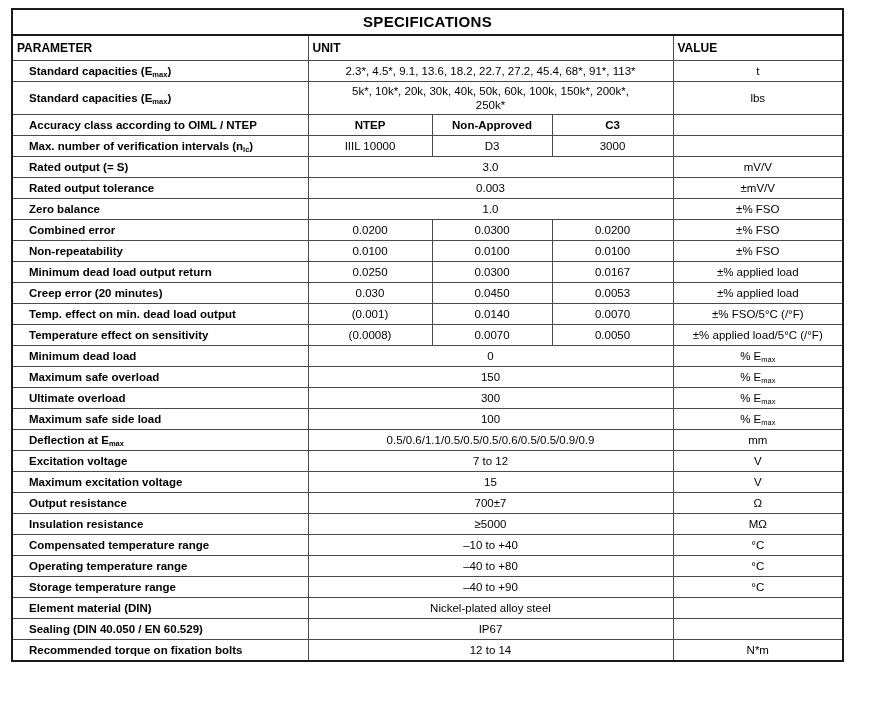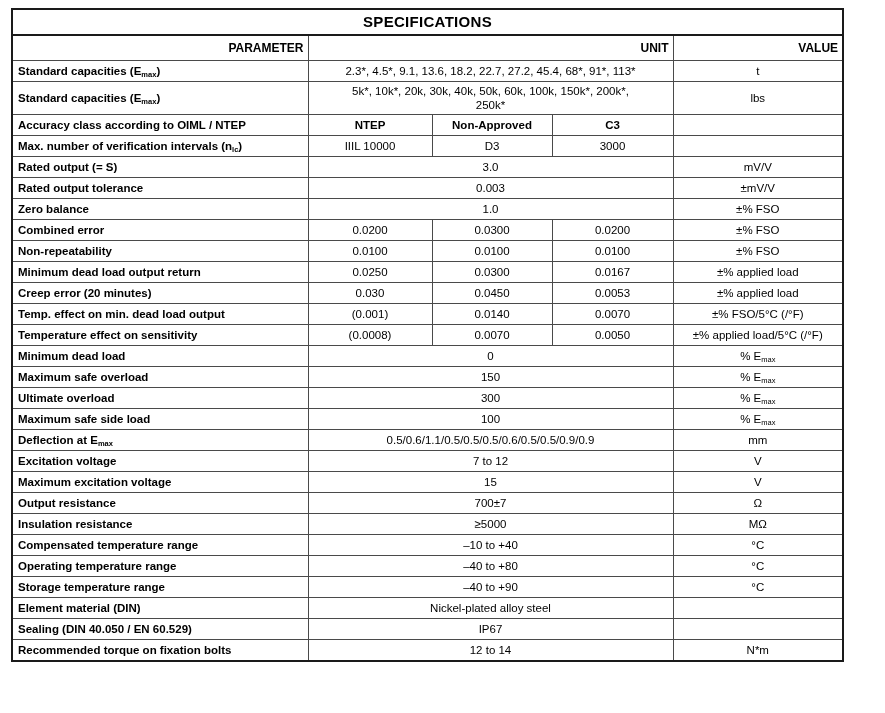--- a/index.html
+++ b/index.html
@@ -41,29 +41,29 @@
     text-align: center;
     font-size: 15px;
     font-weight: bold;
     letter-spacing: 0.3px;
     padding: 3px 6px 4px 6px;
     height: 16px;
   }
   tr.header-row th {
     font-size: 12px;
     font-weight: bold;
-    text-align: right;
+    text-align: left;
     padding: 4px 4px;
     height: 16px;
   }
   td.param {
     font-size: 11.5px;
     font-weight: bold;
     text-align: left;
-    padding: 2px 5px;
+    padding: 2px 16px;
     height: 16px;
     line-height: 14px;
   }
   td.cell {
     font-size: 11.5px;
     text-align: center;
     padding: 2px 4px;
     line-height: 14px;
   }
   td.cell.bold { font-weight: bold; }

